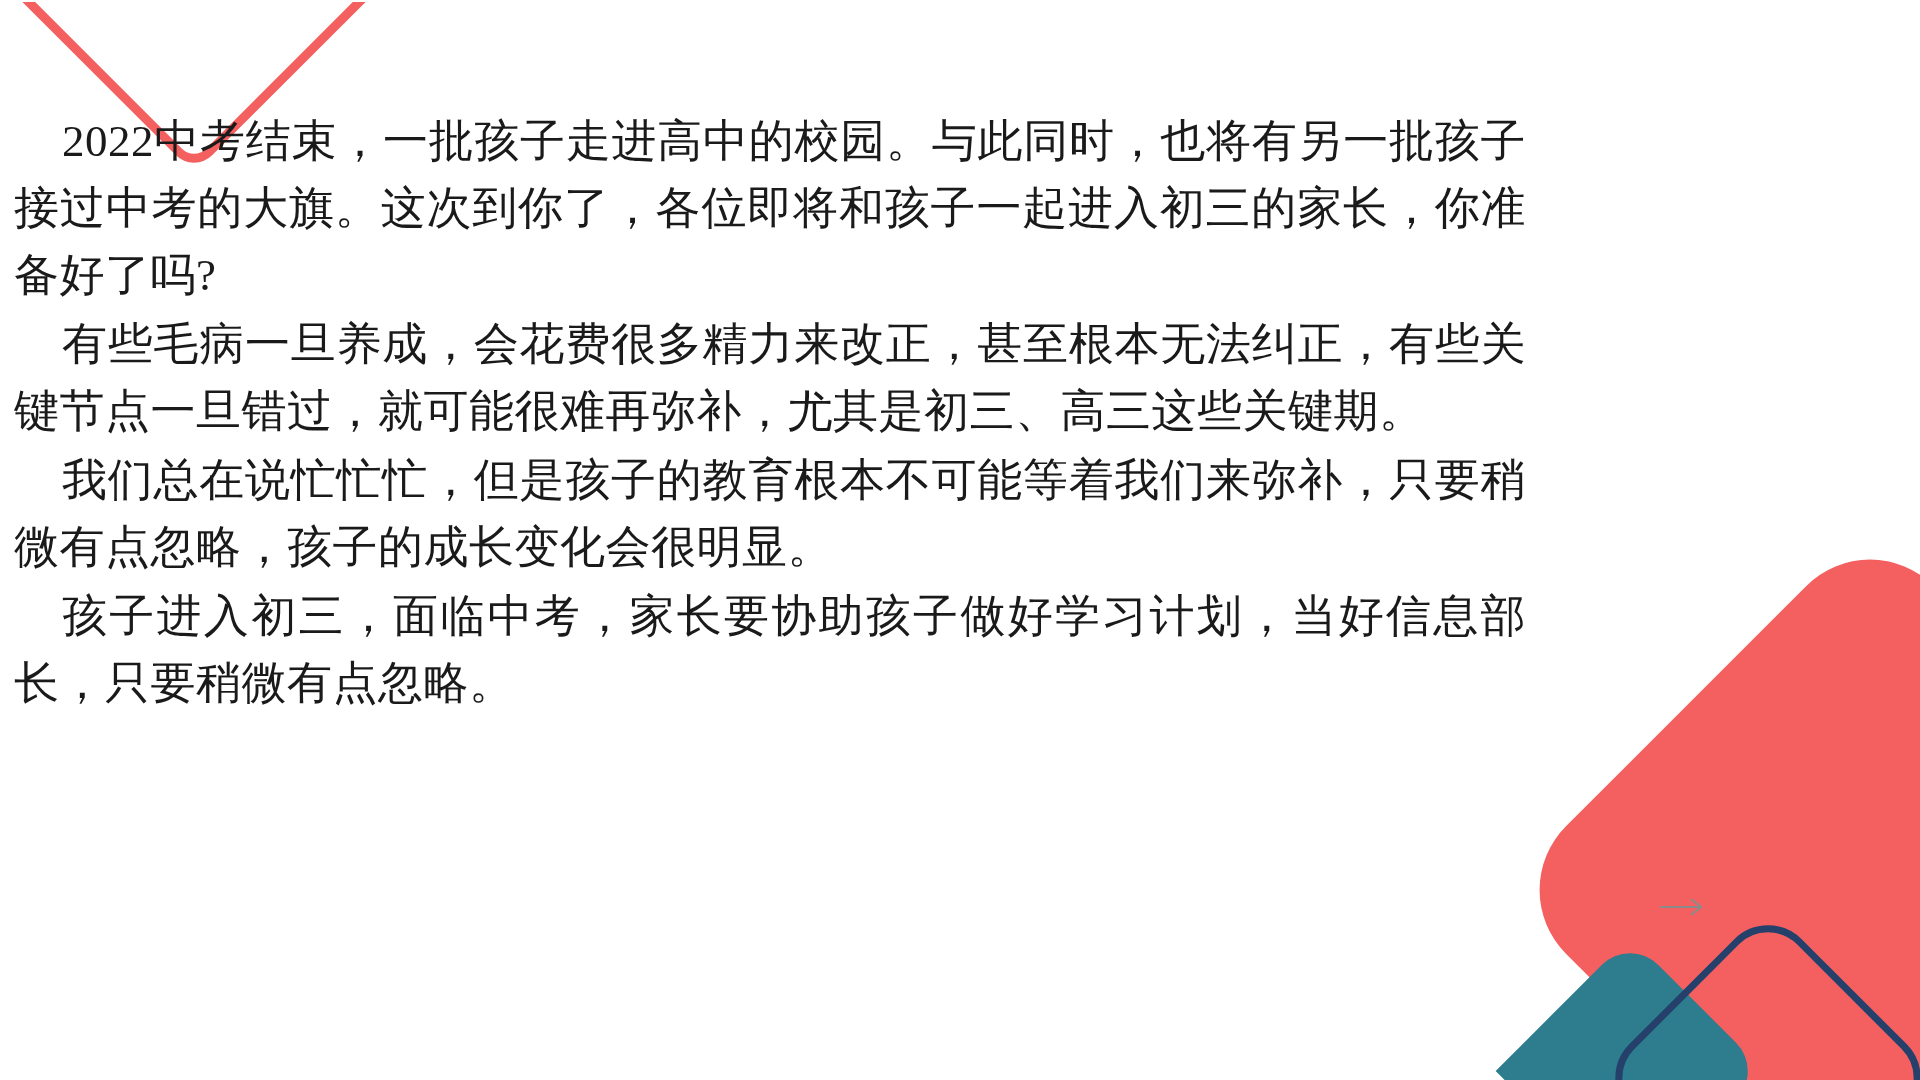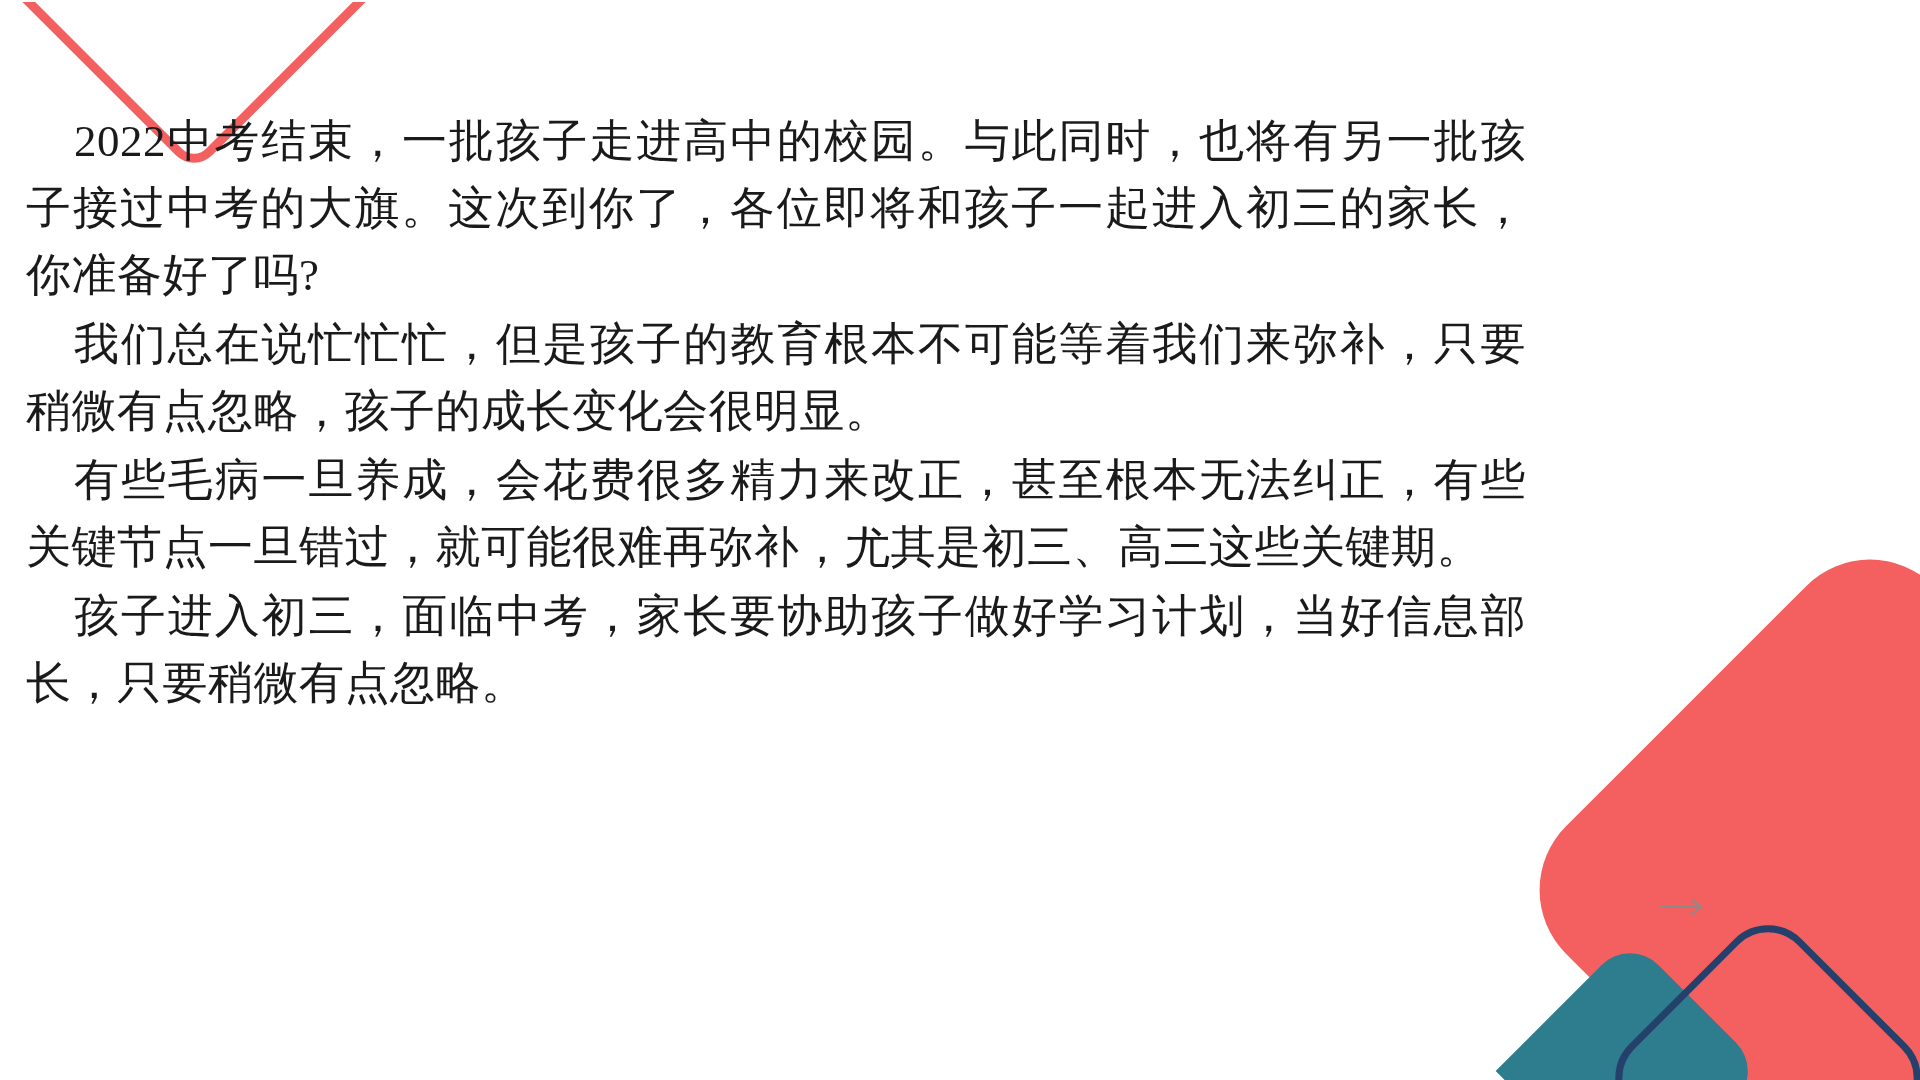--- a/index.html
+++ b/index.html
@@ -83,21 +83,21 @@
     color: #8a8a8a;
   }
   .next-arrow svg { display: block; }
 
   
   .content {
     position: absolute;
     left: 0;
     top: 108px;
     width: 1548px;
-    padding: 0 22px 0 26px;
+    padding: 0 22px 0 14px;
     box-sizing: border-box;
   }
   .para {
     margin: 0 0 2px 0;
     font-size: 45px;
     line-height: 1.49;
     letter-spacing: 0.5px;
     color: #1a1a1a;
     text-indent: 48px;
     font-family: "Liberation Serif", serif;
@@ -117,16 +117,16 @@
 
 <div class="deco next-arrow">
   <svg width="44" height="24" viewBox="0 0 44 24" fill="none" stroke="currentColor" stroke-width="2">
     <line x1="0" y1="12" x2="40" y2="12"></line>
     <polyline points="31,4 41,12 31,20" fill="none"></polyline>
   </svg>
 </div>
 
 <div class="content">
   <p class="para">2022中考结束，一批孩子走进高中的校园。与此同时，也将有另一批孩子接过中考的大旗。这次到你了，各位即将和孩子一起进入初三的家长，你准备好了吗?</p>
+  <p class="para">有些毛病一旦养成，会花费很多精力来改正，甚至根本无法纠正，有些关键节点一旦错过，就可能很难再弥补，尤其是初三、高三这些关键期。</p>
   <p class="para">我们总在说忙忙忙，但是孩子的教育根本不可能等着我们来弥补，只要稍微有点忽略，孩子的成长变化会很明显。</p>
-  <p class="para">有些毛病一旦养成，会花费很多精力来改正，甚至根本无法纠正，有些关键节点一旦错过，就可能很难再弥补，尤其是初三、高三这些关键期。</p>
   <p class="para">孩子进入初三，面临中考，家长要协助孩子做好学习计划，当好信息部长，只要稍微有点忽略。</p>
 </div>
 
 </body></html>

